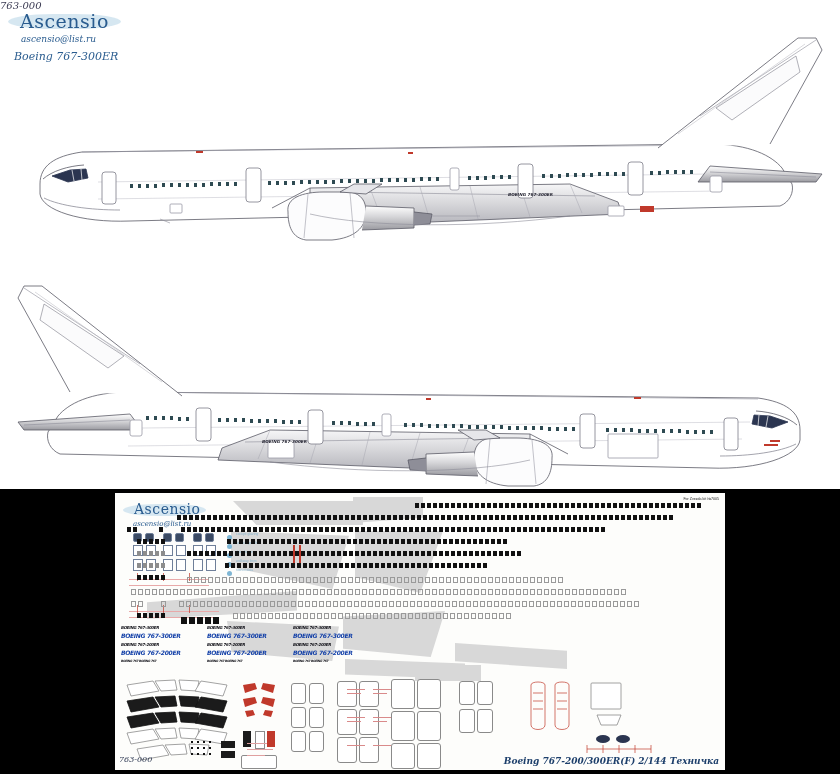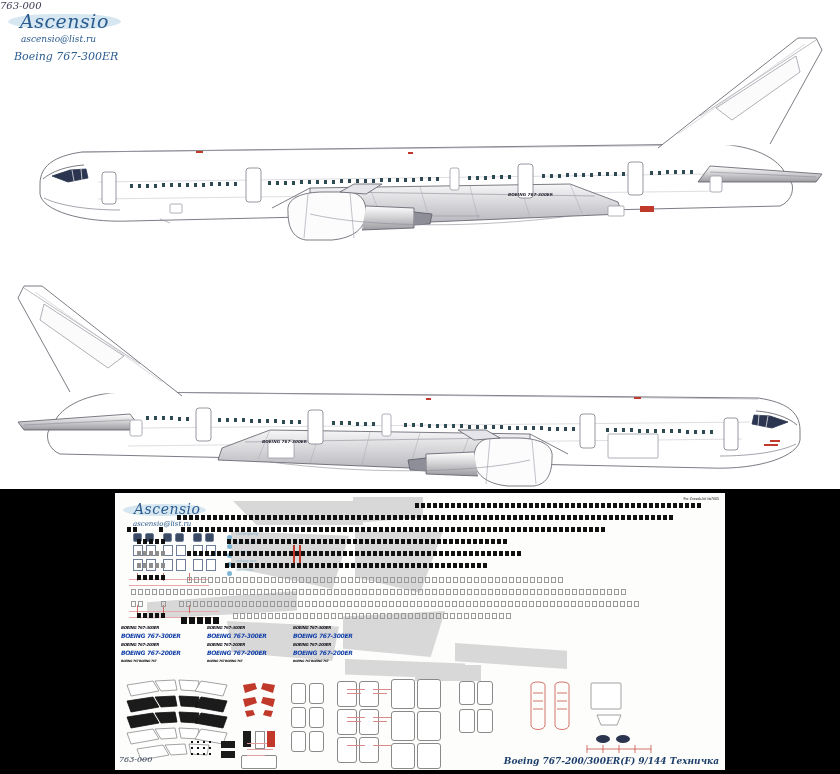--- a/index.html
+++ b/index.html
@@ -1,21 +1,21 @@
 <!DOCTYPE html>
 <html><head>
 <meta charset="utf-8">
 <style>
   html,body{margin:0;padding:0;background:#fff;}
   body{width:840px;height:774px;font-family:"Liberation Sans",sans-serif;overflow:hidden;}
   .page{position:relative;width:840px;height:774px;background:#ffffff;}
 
   
   .brand-wrap{position:absolute;}
-  .brand-logo{position:relative;font-family:"DejaVu Serif",serif;font-style:italic;
+  .brand-logo{position:relative;font-family:"DejaVu Serif",serif;
     color:#2a5c8f;letter-spacing:.5px;white-space:nowrap;}
   .brand-logo .blob{position:absolute;left:-6px;top:18%;width:108%;height:70%;
     background:#cfe3ef;border-radius:50%/60%;z-index:0;opacity:.85;}
   .brand-logo .txt{position:relative;z-index:1;}
   .brand-mail{font-family:"DejaVu Serif",serif;font-style:italic;color:#2a5c8f;white-space:nowrap;}
   .brand-model{font-family:"DejaVu Serif",serif;font-style:italic;color:#2a5c8f;white-space:nowrap;}
   .sheet-code{font-family:"DejaVu Serif",serif;font-style:italic;color:#3a3a52;white-space:nowrap;}
 
   
   .profile{position:absolute;}
@@ -1233,16 +1233,16 @@
 
       <div class="blk-chev" style="left:106px;top:248px;width:14px;height:7px;"></div>
       <div class="blk-chev" style="left:106px;top:258px;width:14px;height:7px;"></div>
 
       <div class="pinkline" style="left:132px;top:250px;width:20px;background:#e0a0a0;"></div>
       <div class="pinkline" style="left:132px;top:256px;width:26px;background:#e0a0a0;"></div>
       <div class="pinkline" style="left:132px;top:262px;width:18px;background:#e0a0a0;"></div>
 
       <div class="sheet-code" style="position:absolute;left:4px;top:262px;font-size:8px;color:#2a3550;">763-000</div>
 
-      <div class="sheet-title" style="right:6px;bottom:4px;font-size:9px;">Boeing 767-200/300ER(F) 9/144  Техничка</div>
+      <div class="sheet-title" style="right:6px;bottom:4px;font-size:9px;">Boeing 767-200/300ER(F) 2/144  Техничка</div>
     </div>
   </div>
 </div>
 
 </body></html>

